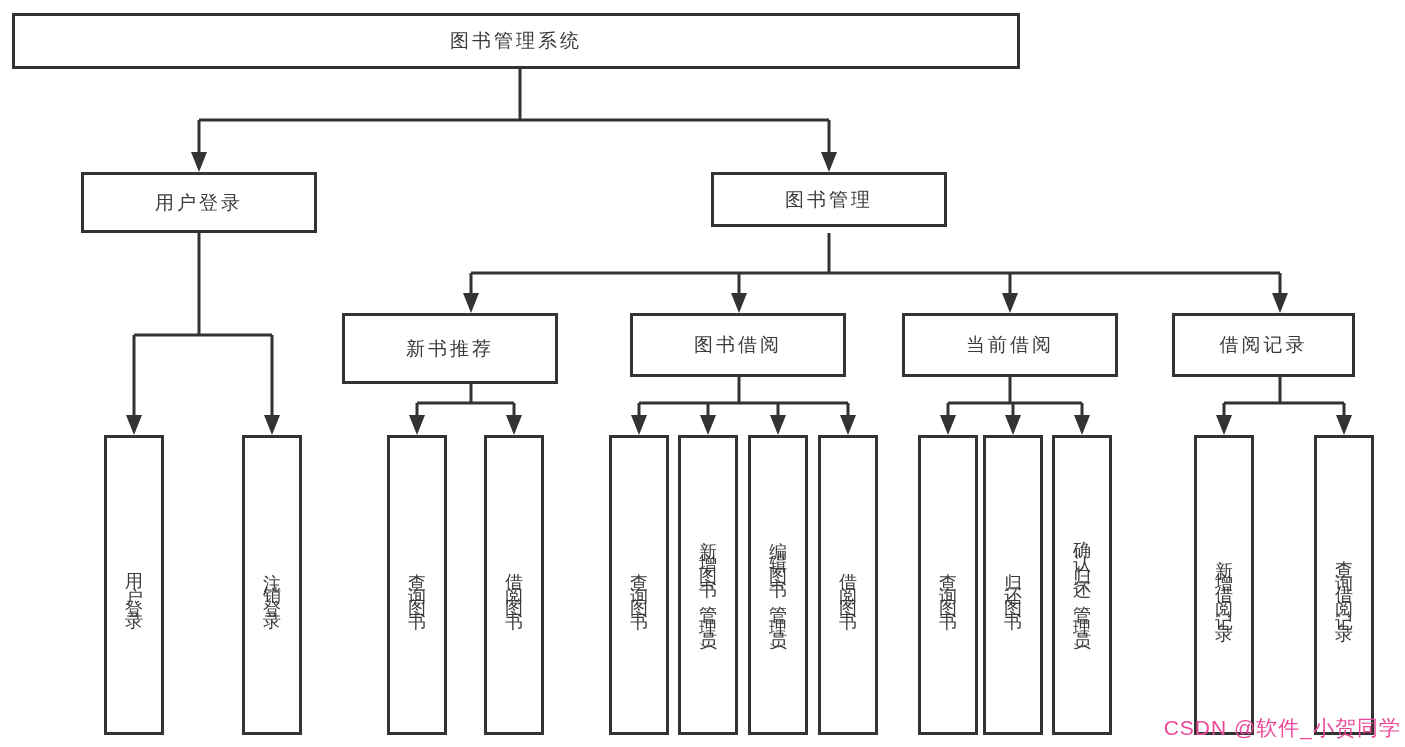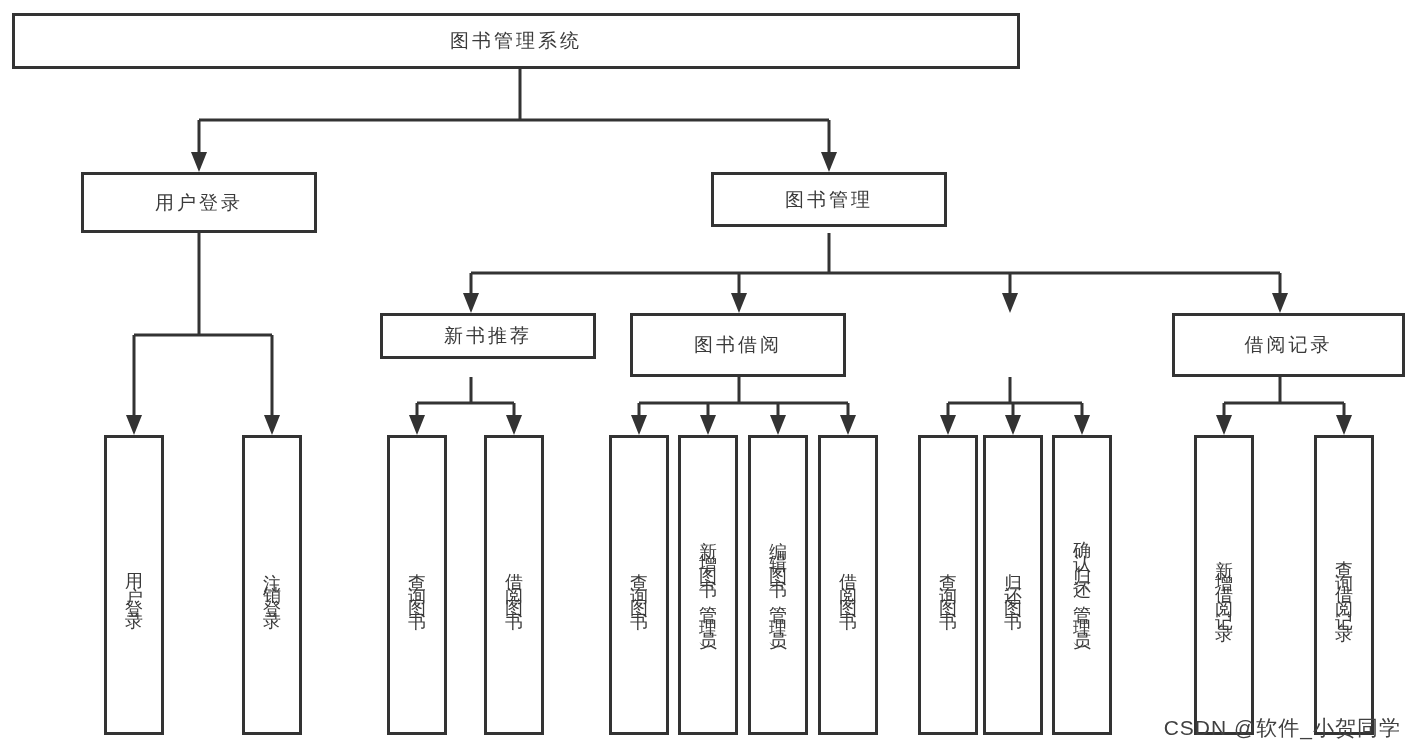--- a/index.html
+++ b/index.html
@@ -33,21 +33,21 @@
     text-orientation: mixed;
     font-size: 18px;
     letter-spacing: 13px;
     line-height: 1;
   }
   .watermark {
     position: absolute;
     right: 4px;
     bottom: 5px;
     font-size: 21px;
-    color: #404040;
+    color: #ec4899;
     letter-spacing: 1px;
     white-space: nowrap;
   }
 </style>
 </head>
 <body>
 
 <div class="stage">
 
   <svg class="wires" width="1405" height="747" viewBox="0 0 1405 747">
@@ -95,23 +95,24 @@
       <polygon points="1216,415 1232,415 1224,435"></polygon>
       <polygon points="1336,415 1352,415 1344,435"></polygon>
     </g>
   </svg>
 
   <div class="box hbox" style="left:12px; top:13px; width:1008px; height:56px">图书管理系统</div>
 
   <div class="box hbox" style="left:81px; top:172px; width:236px; height:61px">用户登录</div>
   <div class="box hbox" style="left:711px; top:172px; width:236px; height:55px">图书管理</div>
 
-  <div class="box hbox" style="left:380px; top:313px; width:216px; height:46px">新书推荐</div>
+  <div class="box hbox" style="left:342px; top:313px; width:216px; height:71px">新书推荐</div>
   <div class="box hbox" style="left:630px; top:313px; width:216px; height:64px">图书借阅</div>
-  <div class="box hbox" style="left:1172px; top:313px; width:233px; height:64px">借阅记录</div>
+  <div class="box hbox" style="left:902px; top:313px; width:216px; height:64px">当前借阅</div>
+  <div class="box hbox" style="left:1172px; top:313px; width:183px; height:64px">借阅记录</div>
 
   <div class="box vbox" style="left:104px; top:435px; width:60px; height:300px">用户登录</div>
   <div class="box vbox" style="left:242px; top:435px; width:60px; height:300px">注销登录</div>
 
   <div class="box vbox" style="left:387px; top:435px; width:60px; height:300px">查询图书</div>
   <div class="box vbox" style="left:484px; top:435px; width:60px; height:300px">借阅图书</div>
 
   <div class="box vbox" style="left:609px; top:435px; width:60px; height:300px">查询图书</div>
   <div class="box vbox" style="left:678px; top:435px; width:60px; height:300px">新增图书（管理员）</div>
   <div class="box vbox" style="left:748px; top:435px; width:60px; height:300px">编辑图书（管理员）</div>

